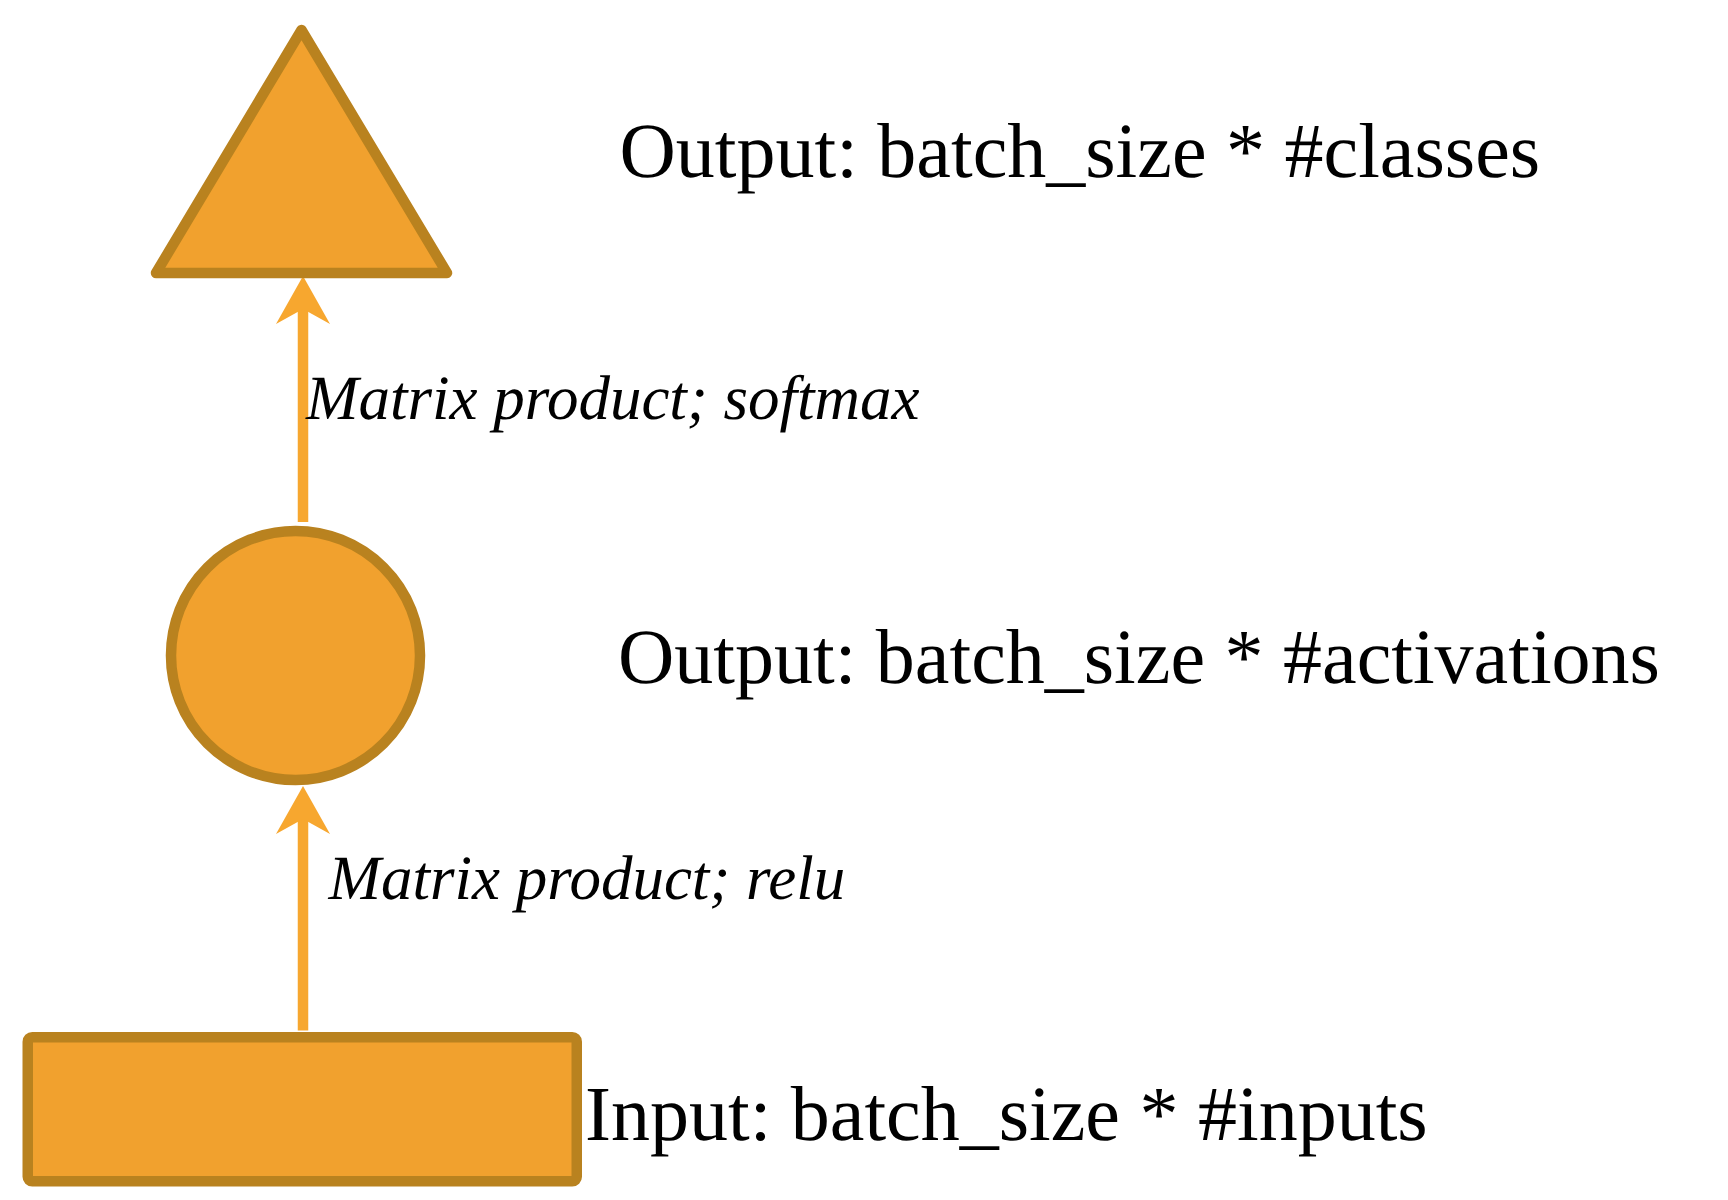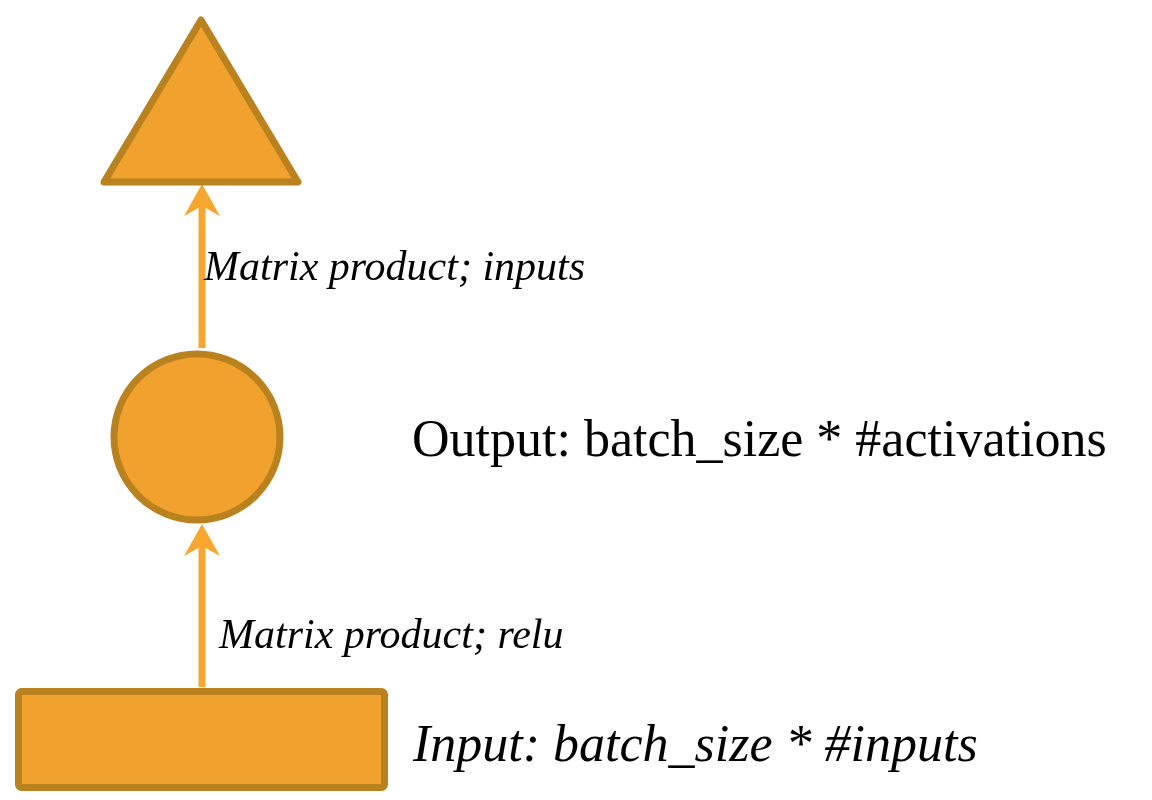--- a/index.html
+++ b/index.html
@@ -48,23 +48,23 @@
   .edge-label{
     position:absolute;
     color:var(--text);
     font-size:42px;
     line-height:52px;
     font-style:italic;
     white-space:nowrap;
   }
   .label-output{left:413px;top:70px;}
   .label-hidden{left:412px;top:407px;}
-  .label-input{left:413px;top:712px;font-style:italic;}
+  .label-input{left:390px;top:712px;}
   .label-softmax{left:204px;top:240px;}
-  .label-relu{left:219px;top:560px;margin-top:48px;}
+  .label-relu{left:219px;top:560px;}
 </style>
 </head>
 <body>
 
 <div class="canvas">
 
   <svg class="diagram-shapes" viewBox="0 0 1152 800" xmlns="http://www.w3.org/2000/svg">
 
     <g>
       <line class="arrow-line" x1="202" y1="204" x2="202" y2="348"></line>
@@ -76,22 +76,23 @@
       <polygon class="arrow-head" points="202,524 184,556 202,546 220,556"></polygon>
     </g>
 
     <polygon class="shape" points="201,20 298,182 104,182" stroke-linejoin="round"></polygon>
 
     <circle class="shape" cx="197" cy="437" r="83"></circle>
 
     <rect class="shape" x="18.5" y="691.5" width="366" height="96" rx="3"></rect>
   </svg>
 
+  <div class="node-label label-output">Output: batch_size * #classes</div>
 
   <div class="node-label label-hidden">Output: batch_size * #activations</div>
 
   <div class="node-label label-input">Input: batch_size * #inputs</div>
 
-  <div class="edge-label label-softmax">Matrix product; inputs</div>
+  <div class="edge-label label-softmax">Matrix product; softmax</div>
 
   <div class="edge-label label-relu">Matrix product; relu</div>
 
 </div>
 
 </body></html>

